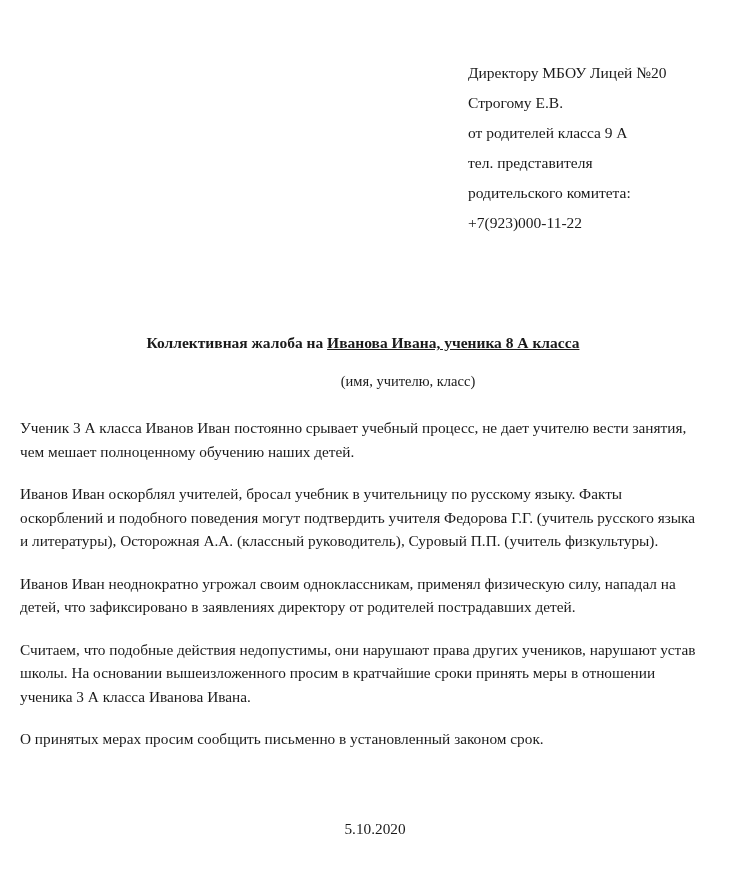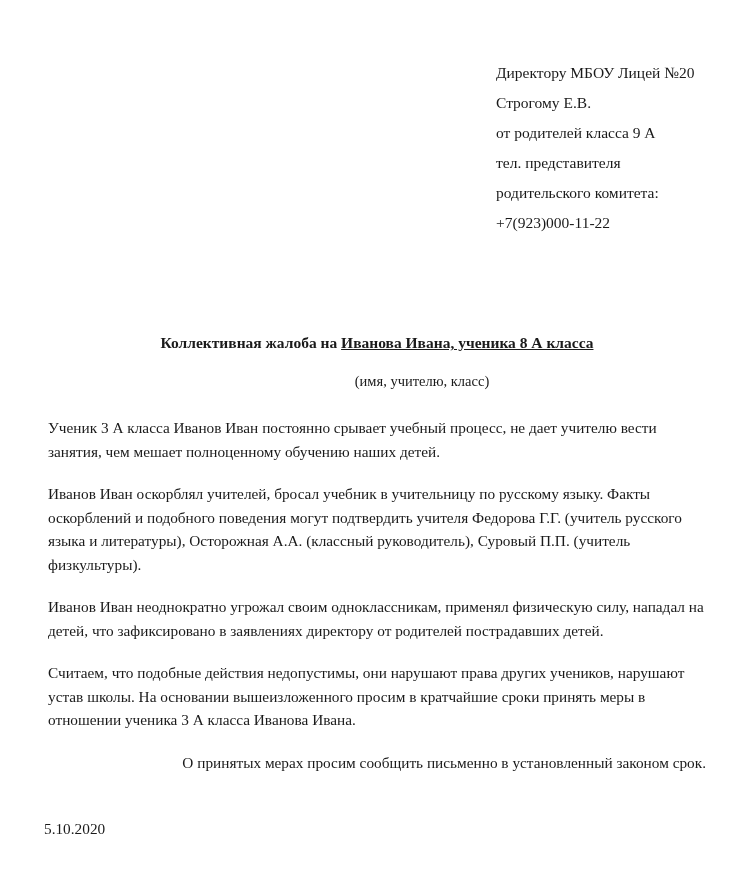--- a/index.html
+++ b/index.html
@@ -12,21 +12,21 @@
     height: 880px;
     font-family: "Liberation Serif", "DejaVu Serif", serif;
     color: #1a1a1a;
     position: relative;
     overflow: hidden;
   }
   .page {
     width: 750px;
     height: 880px;
     box-sizing: border-box;
-    padding: 58px 44px 30px 48px;
+    padding: 58px 44px 30px 20px;
     position: relative;
   }
 
   
   .addressee {
     margin-left: 448px;
     width: 270px;
     font-size: 15.5px;
     line-height: 30px;
     text-align: left;
@@ -61,31 +61,30 @@
     margin-top: 26px;
     font-size: 15.3px;
     line-height: 23.5px;
     text-align: left;
   }
   .body p {
     margin: 0 0 19px 0;
   }
   .body p:last-child {
     margin-bottom: 0;
-    text-align: right;
   }
 
   
   .footer {
     position: absolute;
     left: 44px;
     right: 44px;
     bottom: 42px;
     display: flex;
-    justify-content: space-between;
+    justify-content: center;
     align-items: baseline;
     font-size: 15.3px;
   }
   .footer .sign {
     margin-right: 42px;
   }
 </style>
 </head>
 <body>
 

